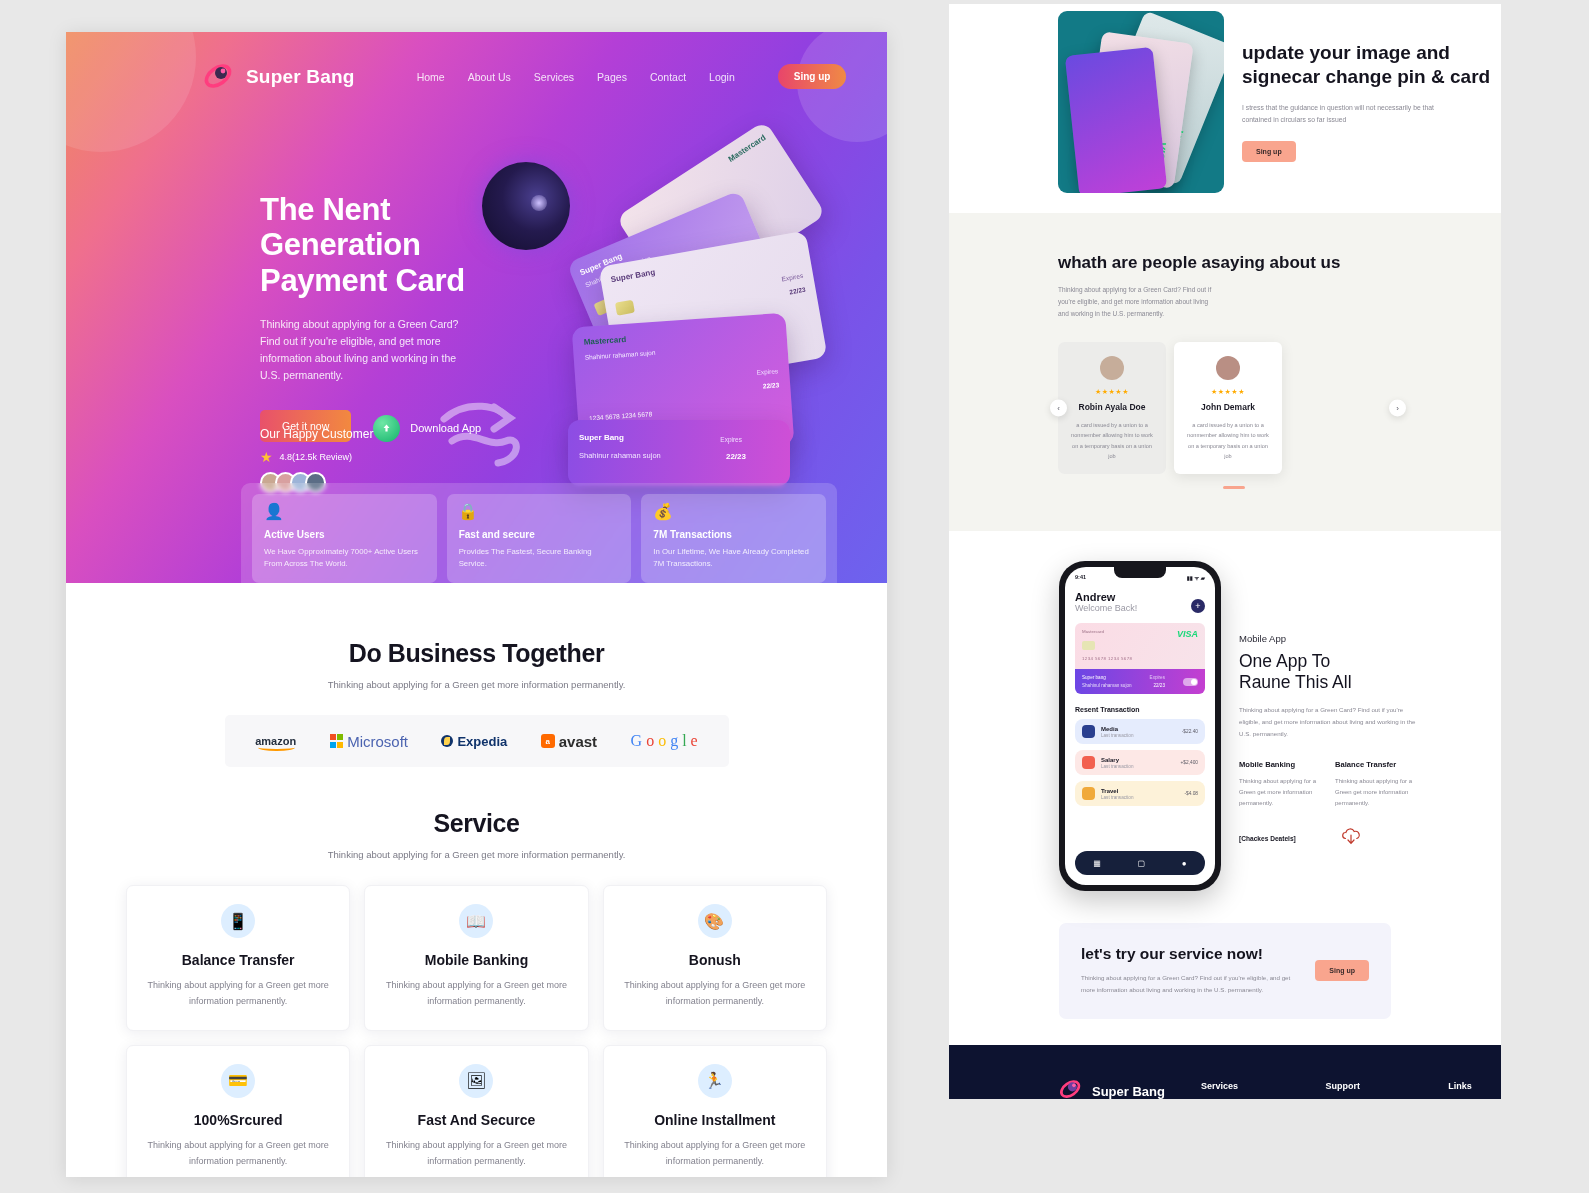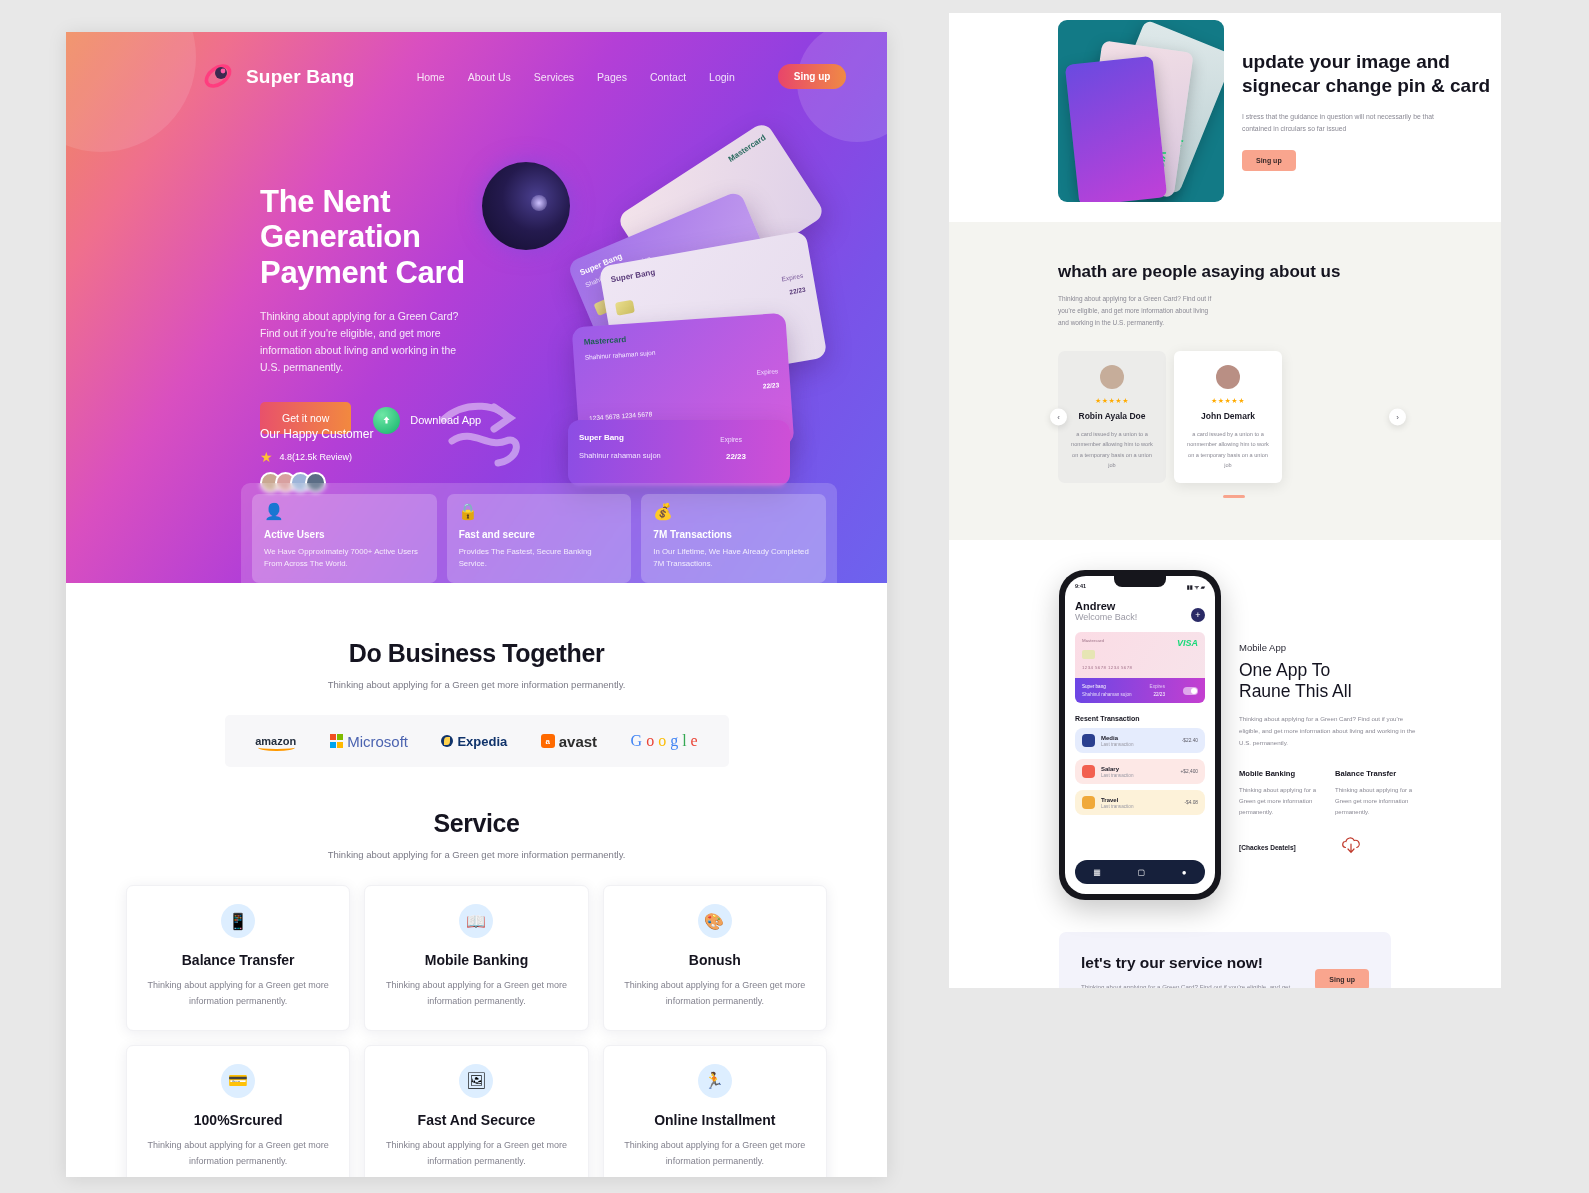--- a/index.html
+++ b/index.html
@@ -55,21 +55,21 @@
   .btn-signup-nav {
     margin-left: 20px;
     background: linear-gradient(90deg,#e8456b,#f08a45);
     color: #fff; border: none; border-radius: 13px;
     font-size: 10px; font-weight: 700;
     padding: 7px 16px; cursor: pointer;
     font-family: inherit;
   }
 
   
-  .hero-copy { position: absolute; left: 194px; top: 152px; width: 330px; z-index: 4; }
+  .hero-copy { position: absolute; left: 194px; top: 160px; width: 330px; z-index: 4; }
   .hero-title {
     color: #fff; font-size: 31px; line-height: 1.14;
     font-weight: 700; letter-spacing: -.3px;
   }
   .hero-sub {
     color: rgba(255,255,255,.88);
     font-size: 10.5px; line-height: 1.62; margin-top: 18px; width: 215px;
   }
   .hero-actions { display: flex; align-items: flex-end; gap: 22px; margin-top: 26px; }
   .btn-getit {
@@ -217,22 +217,22 @@
   .svc-ic {
     width: 34px; height: 34px; border-radius: 50%;
     background: #ddeeff; margin: 0 auto;
     display: flex; align-items: center; justify-content: center; font-size: 16px;
   }
   .svc-t { font-size: 14px; font-weight: 600; color: #15141f; margin-top: 14px; }
   .svc-d { font-size: 9px; color: #83828e; line-height: 1.75; margin-top: 10px; }
 
   
   .right-page {
-    position: absolute; left: 949px; top: 13px;
-    width: 552px; height: 975px;
+    position: absolute; left: 949px; top: 4px;
+    width: 552px; height: 1095px;
     background: #fff; overflow: hidden;
   }
   .rp-update { padding: 7px 0 20px; display: flex; gap: 18px; padding-left: 109px; }
   .cards-teal {
     width: 166px; height: 182px; border-radius: 9px;
     background: #127a86; flex: none; position: relative; overflow: hidden;
   }
   .tc { position:absolute; border-radius:8px; box-shadow:0 6px 16px rgba(0,0,0,.25); }
   .tc1{width:96px;height:150px;left:56px;top:12px;background:linear-gradient(160deg,#dfe9ea,#b9cdd0);transform:rotate(22deg);}
   .tc2{width:92px;height:146px;left:34px;top:26px;background:linear-gradient(160deg,#f2dfe6,#d8c6dd);transform:rotate(8deg);}

